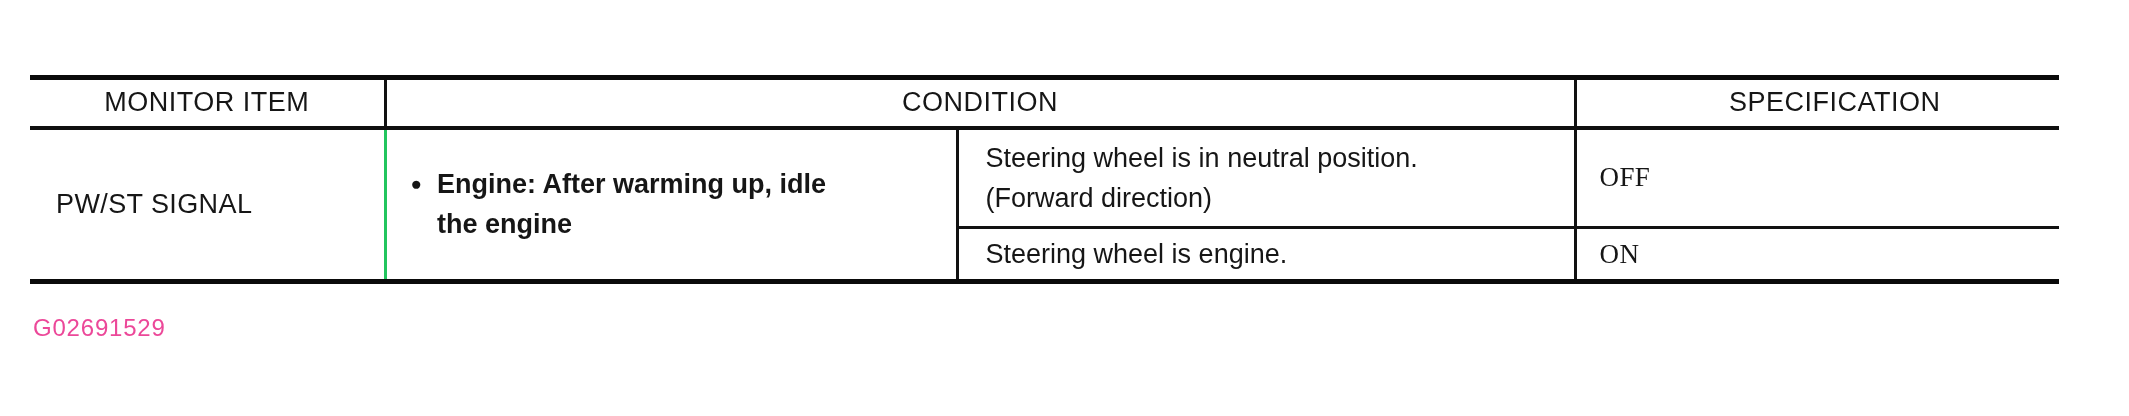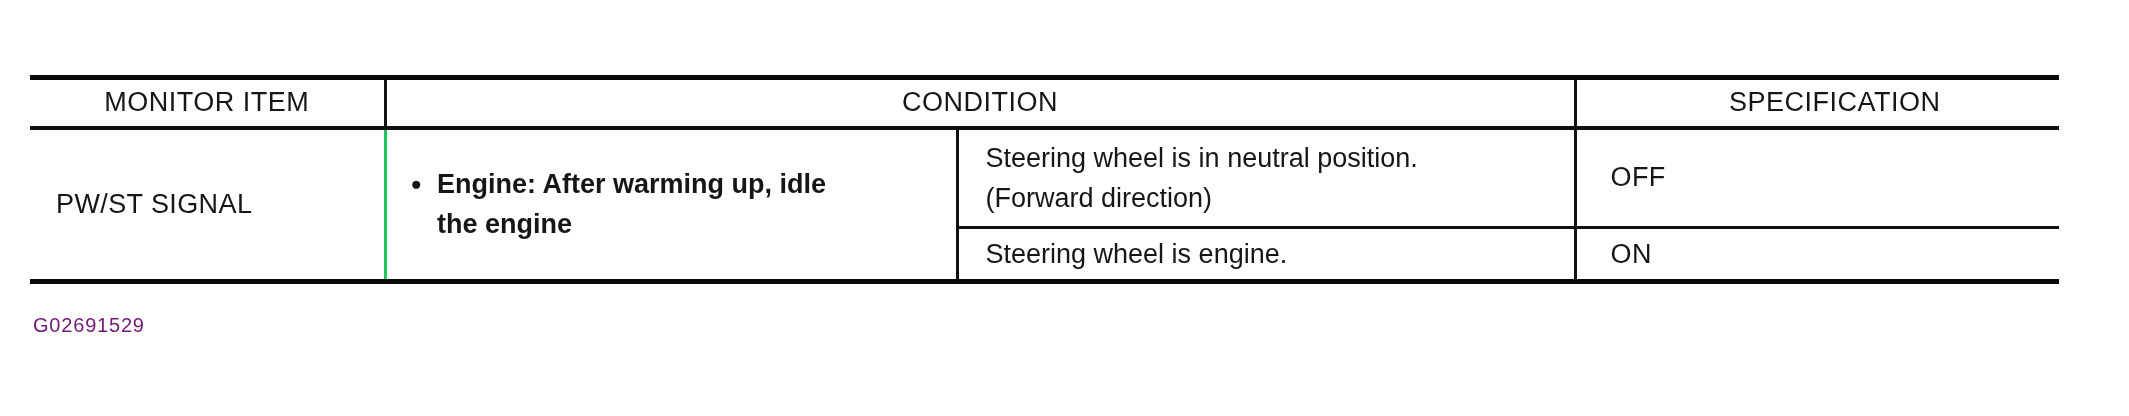--- a/index.html
+++ b/index.html
@@ -74,36 +74,37 @@
   }
 
   td.cell-steer {
     border-right: 3px solid #111;
     padding-left: 27px;
     white-space: pre-line;
     line-height: 40px;
   }
 
   td.cell-spec {
-    padding-left: 34px;
+    padding-left: 23px;
     letter-spacing: 0.4px;
+    font-family: Liberation Serif, serif;
   }
 
   tr.row-sub1 td.cell-steer,
   tr.row-sub1 td.cell-spec {
     border-bottom: 3px solid #111;
   }
 
   .figure-code {
     position: absolute;
     left: 33px;
     top: 314px;
-    font-size: 20px;
+    font-size: 24px;
     letter-spacing: 0.8px;
-    color: #701a75;
+    color: #ec4899;
   }
 </style>
 </head>
 <body>
 
 <div class="page">
 
   <table class="spec-table">
     <colgroup>
       <col style="width:355px">

